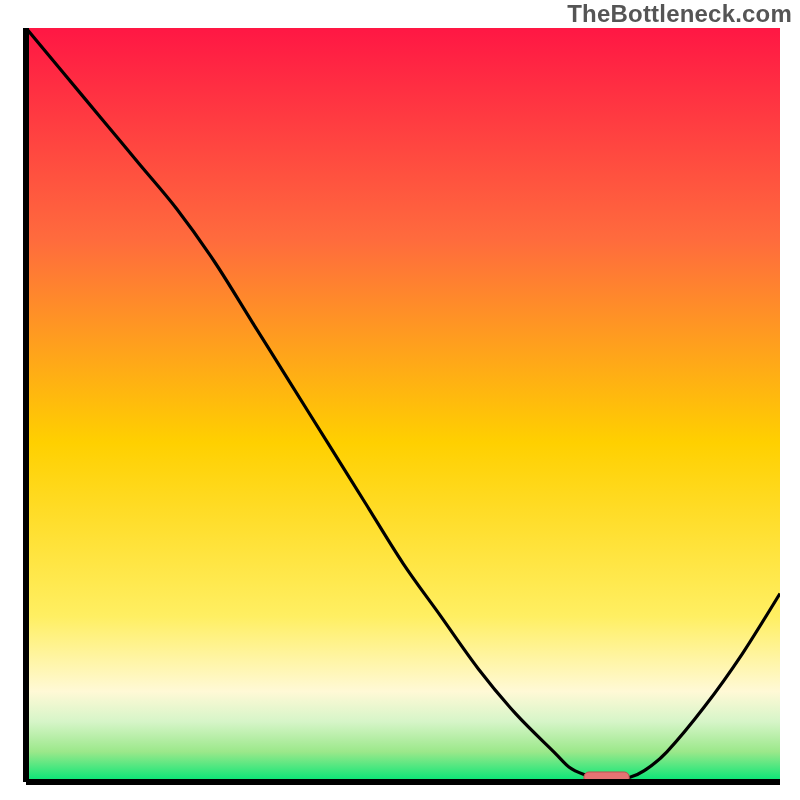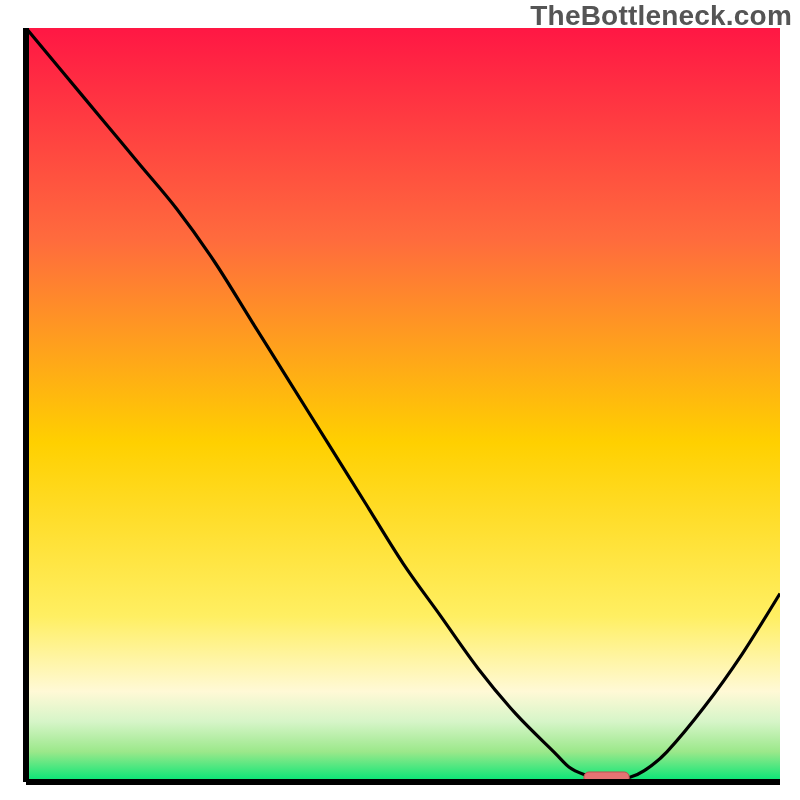--- a/index.html
+++ b/index.html
@@ -12,21 +12,21 @@
   }
   .container {
     position: relative;
     width: 800px;
     height: 800px;
   }
   .watermark {
     position: absolute;
     top: 0px;
     right: 8px;
-    font-size: 28px;
+    font-size: 24px;
     font-weight: 600;
     color: #555;
     letter-spacing: 0.2px;
   }
   svg.chart {
     position: absolute;
     left: 20px;
     top: 28px;
     width: 760px;
     height: 760px;

